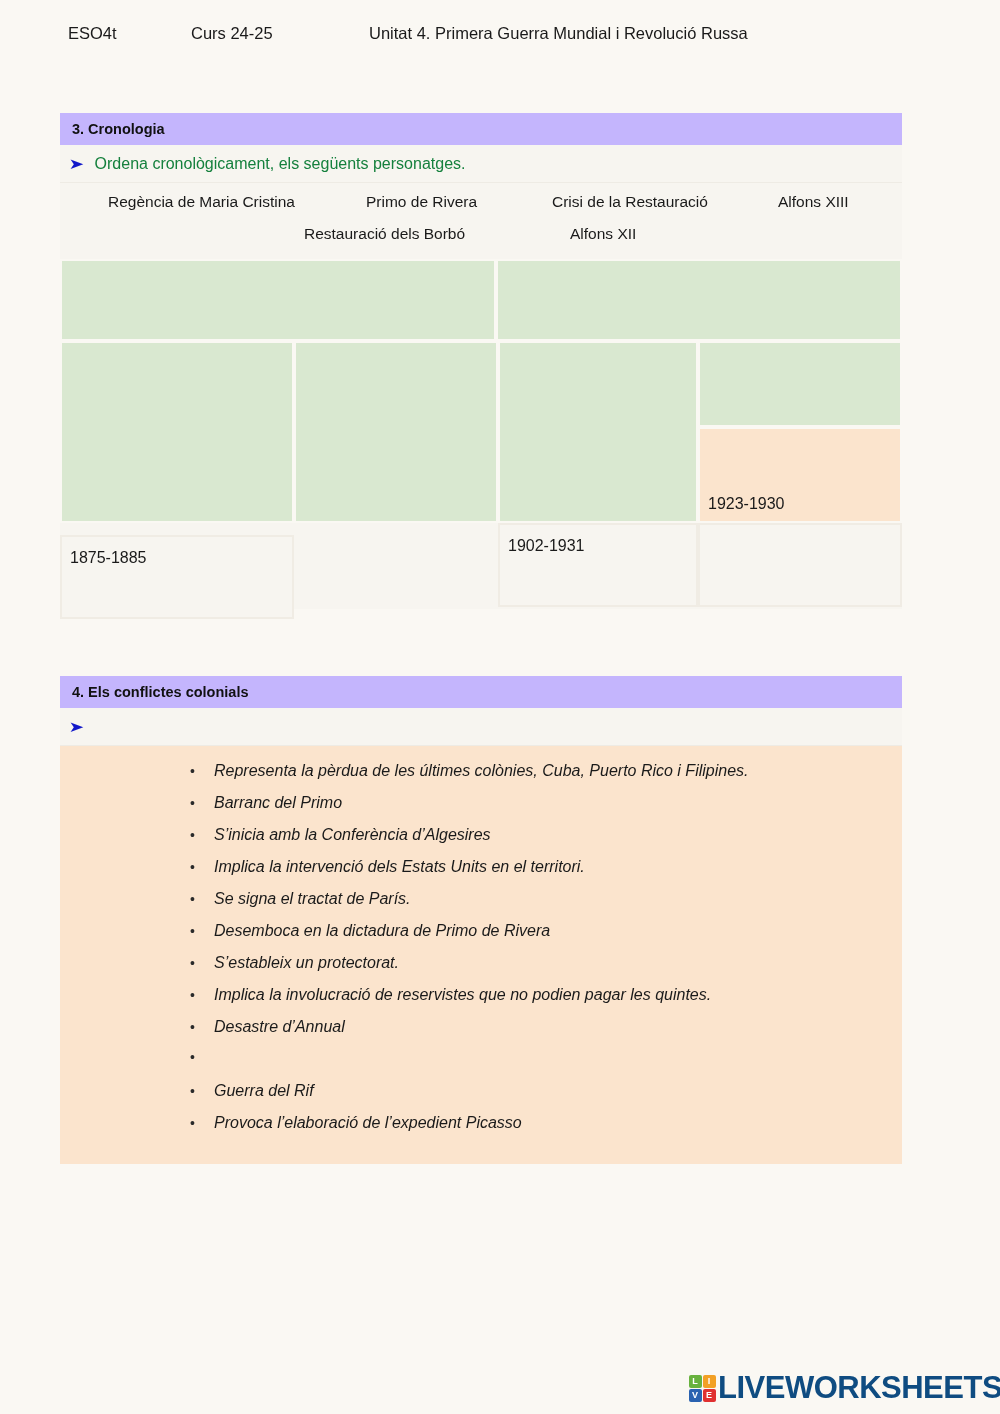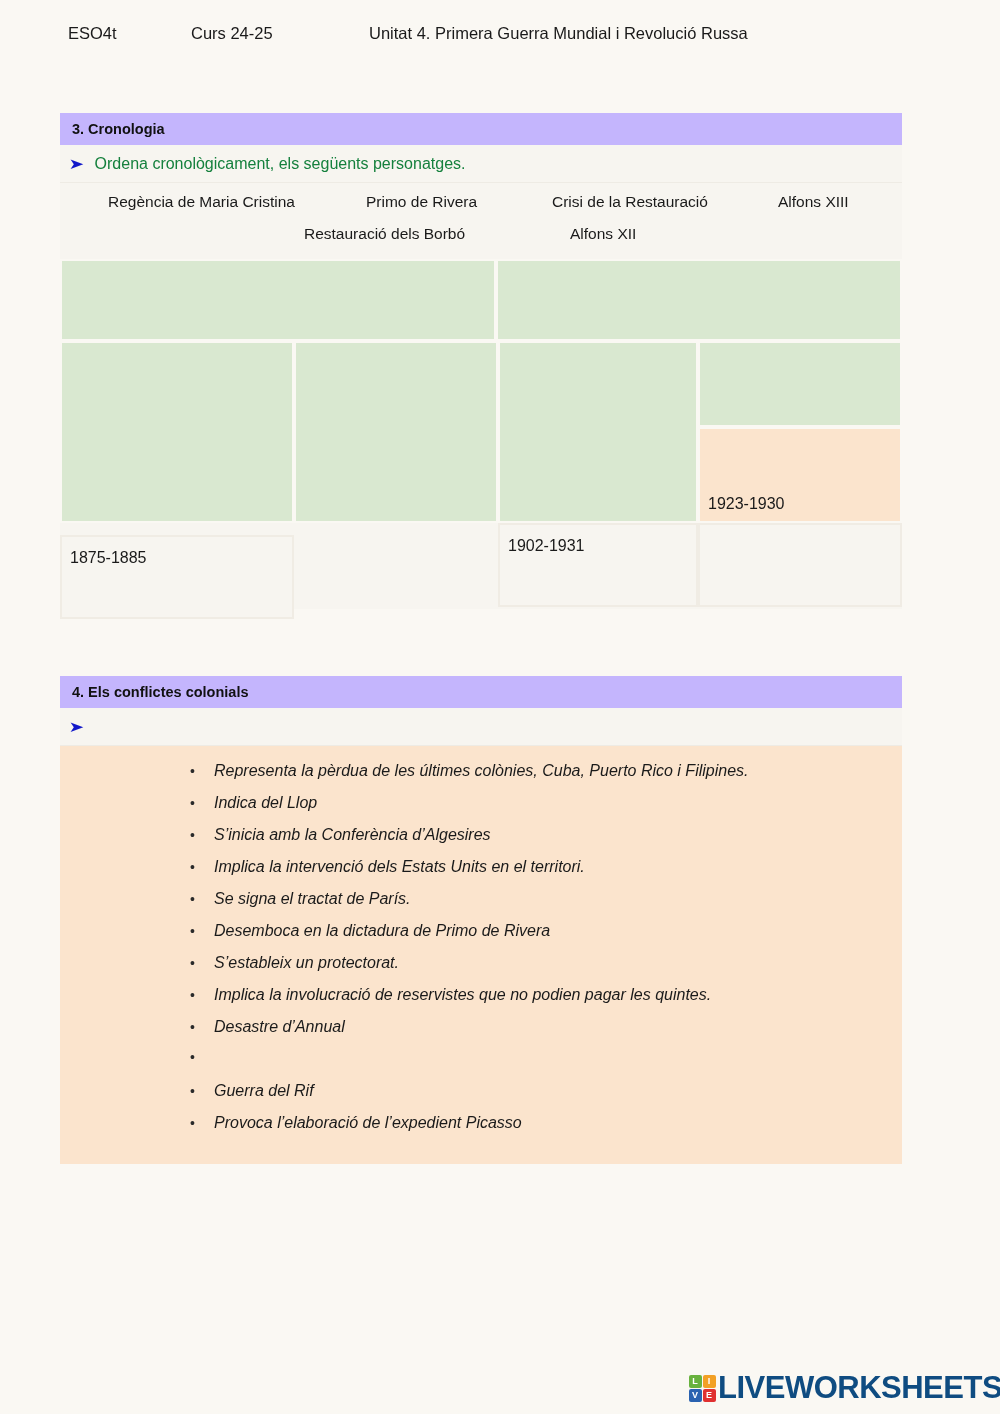--- a/index.html
+++ b/index.html
@@ -272,21 +272,21 @@
     <span class="arrow-marker">➤</span>
   </div>
 
   <div class="conflict-list">
     <div class="conflict-item">
       <span class="conflict-dot">•</span>
       <span class="conflict-text">Representa la pèrdua de les últimes colònies, Cuba, Puerto Rico i Filipines.</span>
     </div>
     <div class="conflict-item">
       <span class="conflict-dot">•</span>
-      <span class="conflict-text">Indica del Llop</span>
+      <span class="conflict-text">Barranc del Primo</span>
     </div>
     <div class="conflict-item">
       <span class="conflict-dot">•</span>
       <span class="conflict-text">S’inicia amb la Conferència d’Algesires</span>
     </div>
     <div class="conflict-item">
       <span class="conflict-dot">•</span>
       <span class="conflict-text">Implica la intervenció dels Estats Units en el territori.</span>
     </div>
     <div class="conflict-item">

